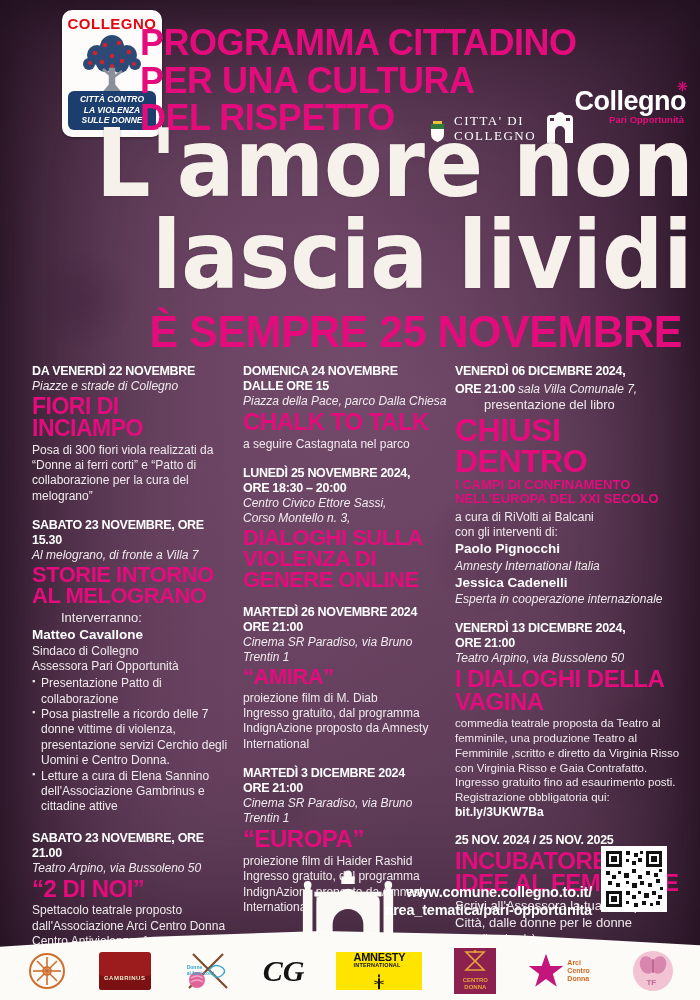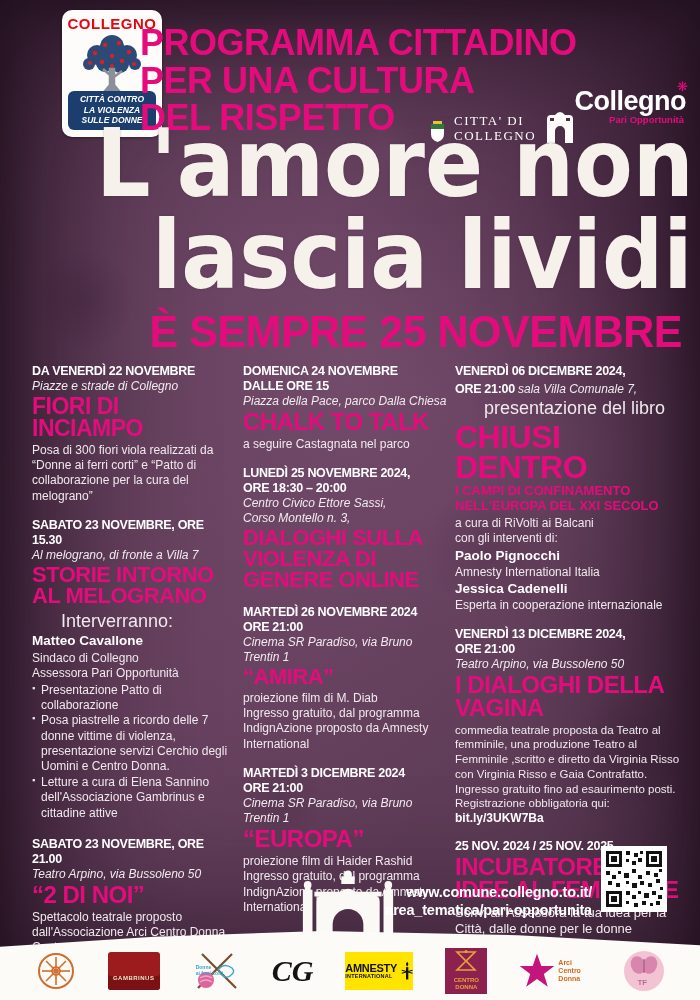--- a/index.html
+++ b/index.html
@@ -56,46 +56,46 @@
   .ev{margin-bottom:14px;}
   .ev-date{color:#fff;font-weight:bold;font-size:12.5px;line-height:1.2;letter-spacing:-.3px;}
   .ev-venue{color:#f1eaee;font-style:italic;font-size:12px;line-height:1.25;}
   .ev-title{color:#e40c7c;font-weight:bold;line-height:.95;letter-spacing:-.5px;margin:2px 0 3px;}
   .t-23{font-size:23px;} .t-22{font-size:22px;} .t-24{font-size:24px;} .t-26{font-size:32px;}
   .ev-subtitle{color:#e40c7c;font-weight:bold;font-size:13px;line-height:1.1;margin:-1px 0 3px;}
   .ev-body{color:#f0e9ed;font-size:12px;line-height:1.28;}
   .ev-body-sm{font-size:11.5px;}
   .person-name{color:#fff;font-weight:bold;font-size:13.5px;line-height:1.35;}
   .person-role{color:#f0e9ed;font-size:12px;line-height:1.25;}
-  .person-role.it{}
+  .person-role.it{font-style:italic;}
   .ev-list{margin:2px 0 16px;padding:0;list-style:none;}
   .ev-list li{color:#f0e9ed;font-size:12px;line-height:1.28;padding-left:9px;position:relative;}
   .ev-list li::before{content:"▪";position:absolute;left:0;top:0;font-size:9px;color:#f0e9ed;}
   .ev-link{color:#fff;font-weight:bold;font-size:12px;}
   .ev-note{color:#f0e9ed;font-size:10.5px;line-height:1.3;}
   .ev-email{color:#f0e9ed;font-size:11.5px;}
   .inline-bold{color:#fff;font-weight:bold;font-size:12.5px;letter-spacing:-.3px;}
   .inline-italic{color:#f1eaee;font-style:italic;font-size:12px;}
-  .ev-intro{color:#f0e9ed;font-size:18px;line-height:1.25;padding-left:29px;}
+  .ev-intro{color:#f0e9ed;font-size:13px;line-height:1.25;padding-left:29px;}
 
   
   .monument{position:absolute;left:300px;top:870px;z-index:6;}
   .site-url{position:absolute;left:330px;top:884px;width:262px;z-index:6;text-align:right;
     color:#fff;font-weight:bold;font-size:14.5px;line-height:1.22;letter-spacing:-.2px;}
   .qr{position:absolute;left:601px;top:846px;width:66px;height:66px;background:#fff;z-index:6;padding:3px;box-sizing:border-box;}
   .band{position:absolute;left:0;bottom:0;width:700px;height:72px;background:#fcfbf8;z-index:7;
     clip-path:polygon(0 26%,22% 12%,46% 4%,74% 10%,100% 24%,100% 100%,0 100%);}
   .logo-row{position:absolute;left:0;bottom:6px;width:700px;z-index:8;display:flex;
     justify-content:center;align-items:center;gap:32px;}
   .lg{display:flex;align-items:center;justify-content:center;}
   .lg-gamb{width:52px;height:38px;background:#9c1b1c;border-radius:3px;flex-direction:column;
     box-shadow:inset 0 -14px 0 #7c1113;}
   .lg-gamb span{color:#f5e6c8;font-weight:bold;font-size:6px;letter-spacing:.5px;margin-top:14px;}
   .lg-cg{font-family:"Liberation Serif",serif;font-style:italic;font-weight:bold;font-size:30px;color:#131313;line-height:1;}
-  .lg-amnesty{width:68px;height:38px;background:#ffe400;gap:4px;}
+  .lg-amnesty{width:86px;height:38px;background:#ffe400;gap:4px;flex-direction:column;}
   .amn-text{line-height:1;color:#111;text-align:left;}
   .amn-l1{font-weight:bold;font-size:11px;letter-spacing:-.3px;}
   .amn-l2{font-weight:bold;font-size:5.5px;letter-spacing:.2px;}
   .lg-centro{width:42px;height:46px;background:#8c2150;flex-direction:column;justify-content:flex-end;padding-bottom:3px;box-sizing:border-box;position:relative;}
   .lg-centro span{color:#e8a13a;font-weight:bold;font-size:6px;line-height:1.15;text-align:center;white-space:pre-line;}
   .lg-arci{gap:3px;}
   .lg-arci span{color:#d2691e;font-weight:bold;font-size:7px;line-height:1.1;width:34px;white-space:pre-line;}
   .lg-tf{width:40px;height:40px;border-radius:50%;background:#f2c3d2;position:relative;}
   .lg-tf span{position:absolute;bottom:4px;left:0;right:4px;text-align:center;color:#b86c92;font-weight:bold;font-size:8px;}
   .lg-ferri{position:relative;}

